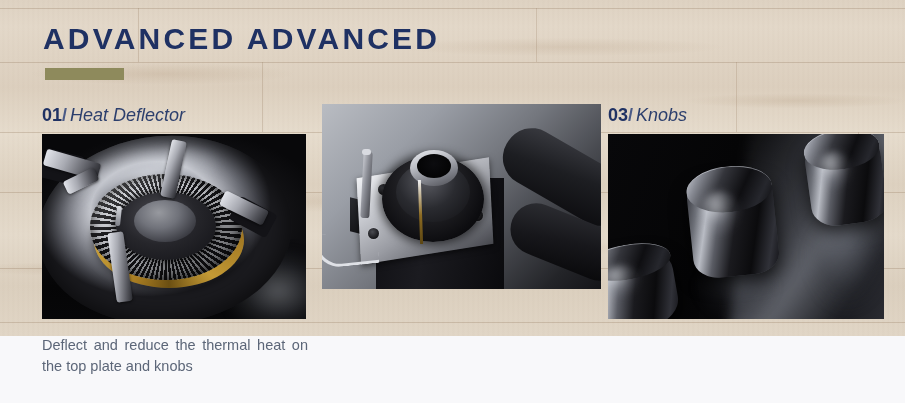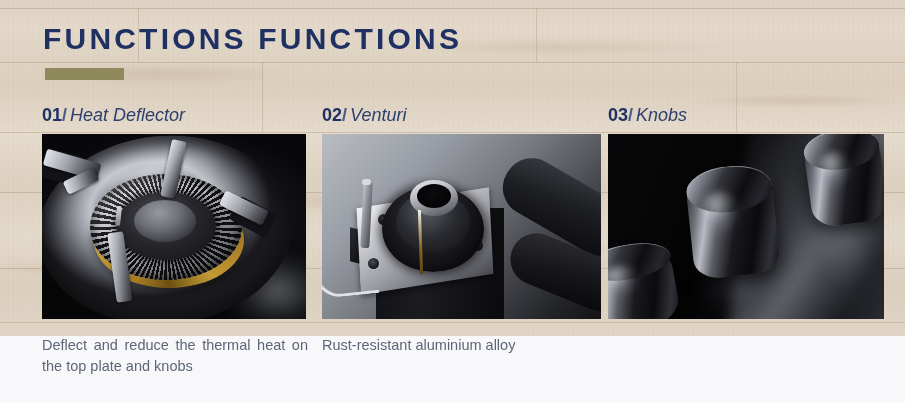--- a/index.html
+++ b/index.html
@@ -370,21 +370,21 @@
     <div class="joint j3"></div>
     <div class="joint j4"></div>
     <div class="joint j5"></div>
     <div class="joint j6"></div>
     <div class="joint j7"></div>
     <div class="joint j8"></div>
   </div>
 
   <div class="lower-bg"></div>
 
-  <div class="page-title">FUNCTIONS FUNCTIONS</div>
+  <div class="page-title">ADVANCED ADVANCED</div>
   <div class="title-rule"></div>
 
   <div class="columns">
 
     <div class="col col-1">
       <div class="feature-head">
         <span class="feature-num">01</span><span class="feature-slash">/</span><span class="feature-name">Heat Deflector</span>
       </div>
       <div class="photo">
         <div class="p1-bg"></div>
@@ -405,43 +405,39 @@
         <div class="p1-arm a1"></div>
         <div class="p1-arm a2"></div>
         <div class="p1-arm a3"></div>
         <div class="p1-arm a4"></div>
         <div class="p1-arm a5"></div>
       </div>
       <div class="caption">Deflect and reduce the thermal heat on the top plate and knobs</div>
     </div>
 
     <div class="col col-2">
-      <div class="feature-head">
-        <span class="feature-num">02</span><span class="feature-slash">/</span><span class="feature-name">Venturi</span>
-      </div>
       <div class="photo">
         <div class="p2-bg"></div>
         <div class="p2-tube"></div>
         <div class="p2-tube2"></div>
         <div class="p2-body"></div>
         <div class="p2-bracket"></div>
         <div class="p2-flange"></div>
         <div class="p2-hole h1"></div>
         <div class="p2-hole h2"></div>
         <div class="p2-hole h3"></div>
         <div class="p2-bore-outer"></div>
         <div class="p2-bore-mid"></div>
         <div class="p2-collar"></div>
         <div class="p2-bore-in"></div>
         <div class="p2-needle"></div>
         <div class="p2-pin"></div>
         <div class="p2-pin-tip"></div>
         <div class="p2-wire"></div>
       </div>
-      <div class="caption">Rust-resistant aluminium alloy</div>
     </div>
 
     <div class="col col-3">
       <div class="feature-head">
         <span class="feature-num">03</span><span class="feature-slash">/</span><span class="feature-name">Knobs</span>
       </div>
       <div class="photo">
         <div class="p3-bg"></div>
         <div class="p3-sheen"></div>
         <div class="p3-refl r1"></div>

